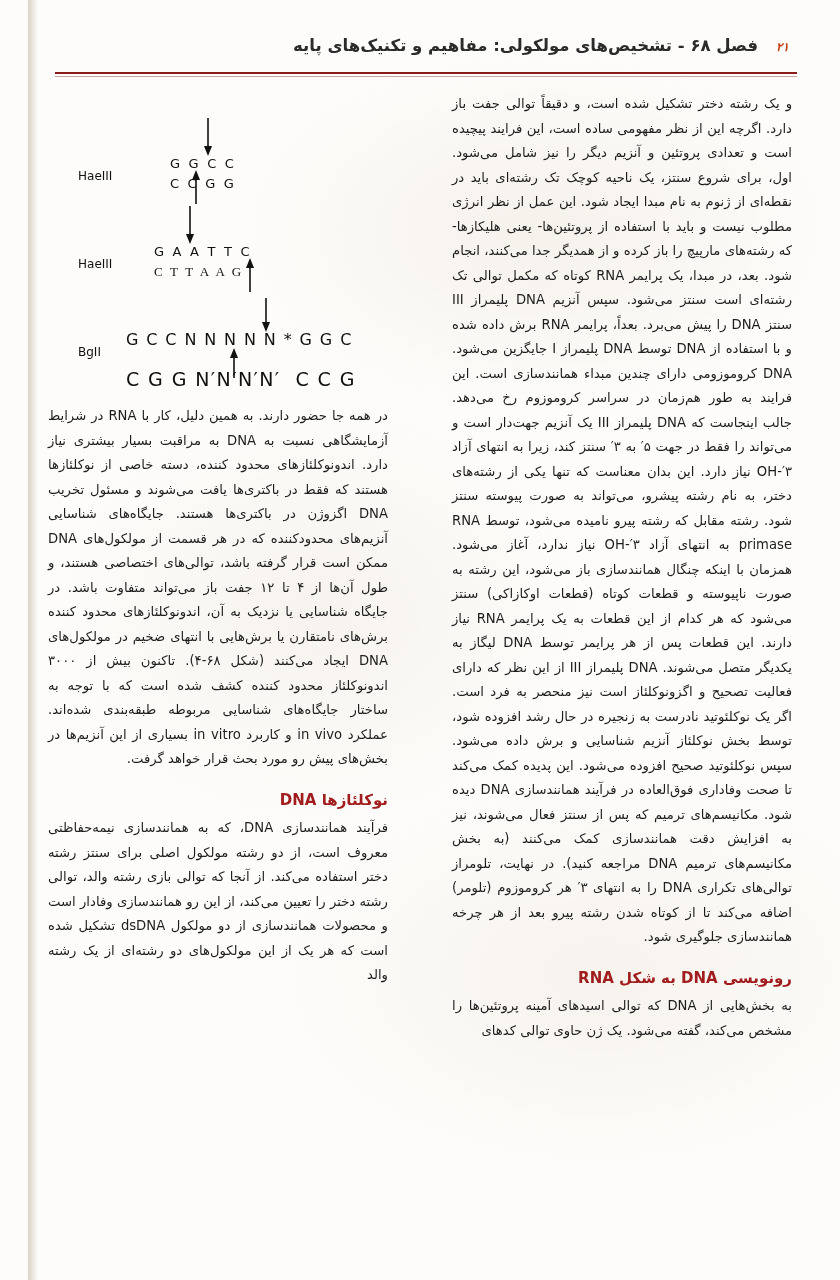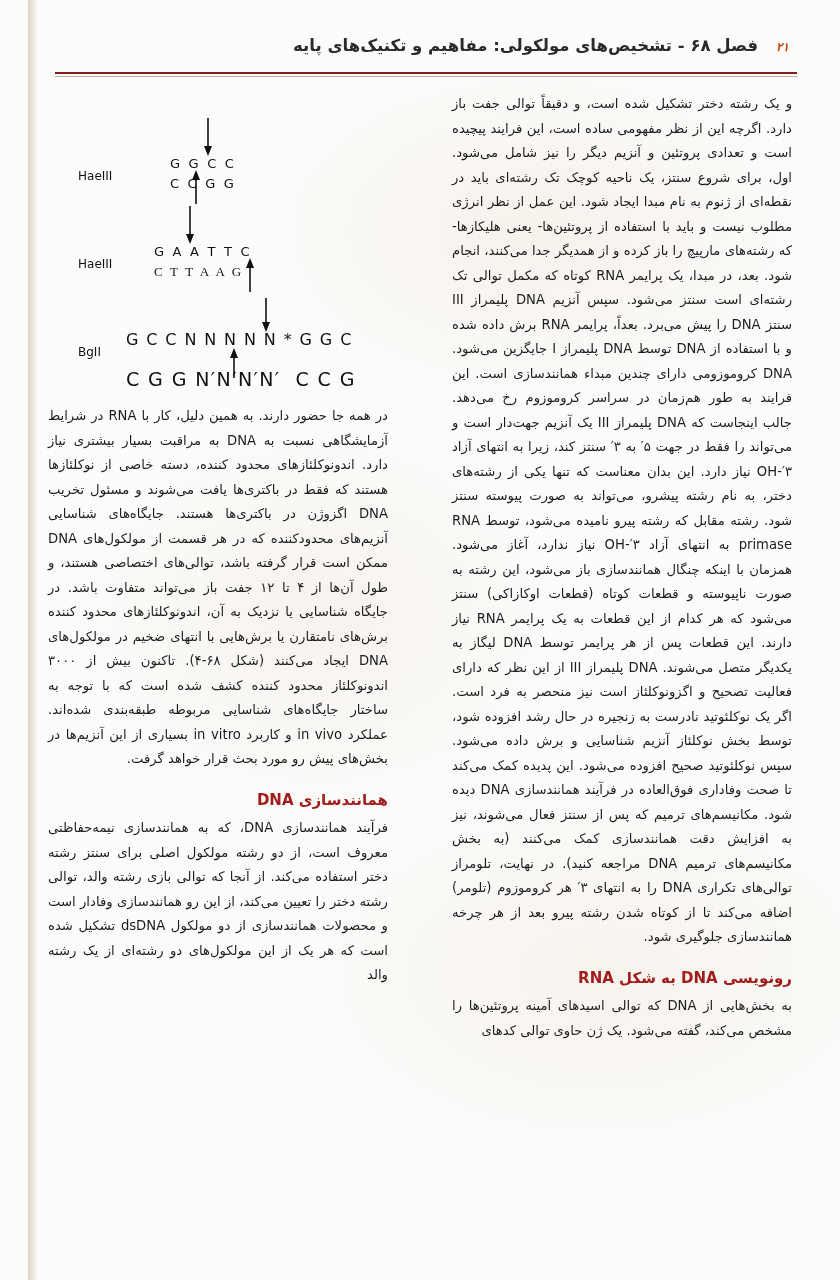--- a/index.html
+++ b/index.html
@@ -219,16 +219,16 @@
       <div class="seqblock" style="left:106px; top:170px;font-family:Liberation Serif, serif;">C T T A A G</div>
 
       <div class="enz-name" style="left:0; top:248px;">BgII</div>
       <div class="seqblock" style="left:78px; top:238px; font-size:16px; letter-spacing:1.4px;">G C C N N N N N * G G C</div>
       <div class="seqblock" style="left:78px; top:242px; font-size:19px; letter-spacing:1.4px;margin-top:36px;">C G G N′N′N′N′  C C G</div>
     </div>
 
 
     <p style="margin-top:12px;">در همه جا حضور دارند. به همین دلیل، کار با RNA در شرایط آزمایشگاهی نسبت به DNA به مراقبت بسیار بیشتری نیاز دارد. اندونوکلئازهای محدود کننده، دسته خاصی از نوکلئازها هستند که فقط در باکتری‌ها یافت می‌شوند و مسئول تخریب DNA اگزوژن در باکتری‌ها هستند. جایگاه‌های شناسایی آنزیم‌های محدودکننده که در هر قسمت از مولکول‌های DNA ممکن است قرار گرفته باشد، توالی‌های اختصاصی هستند، و طول آن‌ها از ۴ تا ۱۲ جفت باز می‌تواند متفاوت باشد. در جایگاه شناسایی یا نزدیک به آن، اندونوکلئازهای محدود کننده برش‌های نامتقارن یا برش‌هایی با انتهای ضخیم در مولکول‌های DNA ایجاد می‌کنند (شکل ۶۸-۴). تاکنون بیش از ۳۰۰۰ اندونوکلئاز محدود کننده کشف شده است که با توجه به ساختار جایگاه‌های شناسایی مربوطه طبقه‌بندی شده‌اند. عملکرد in vivo و کاربرد in vitro بسیاری از این آنزیم‌ها در بخش‌های پیش رو مورد بحث قرار خواهد گرفت.</p>
 
-    <div class="section-head">همانندسازی DNA</div>
+    <div class="section-head">نوکلئازها DNA</div>
     <p>فرآیند همانندسازی DNA، که به همانندسازی نیمه‌حفاظتی معروف است، از دو رشته مولکول اصلی برای سنتز رشته دختر استفاده می‌کند. از آنجا که توالی بازی رشته والد، توالی رشته دختر را تعیین می‌کند، از این رو همانندسازی وفادار است و محصولات همانندسازی از دو مولکول dsDNA تشکیل شده است که هر یک از این مولکول‌های دو رشته‌ای از یک رشته والد</p>
   </div>
 </div>
 
 </body></html>

